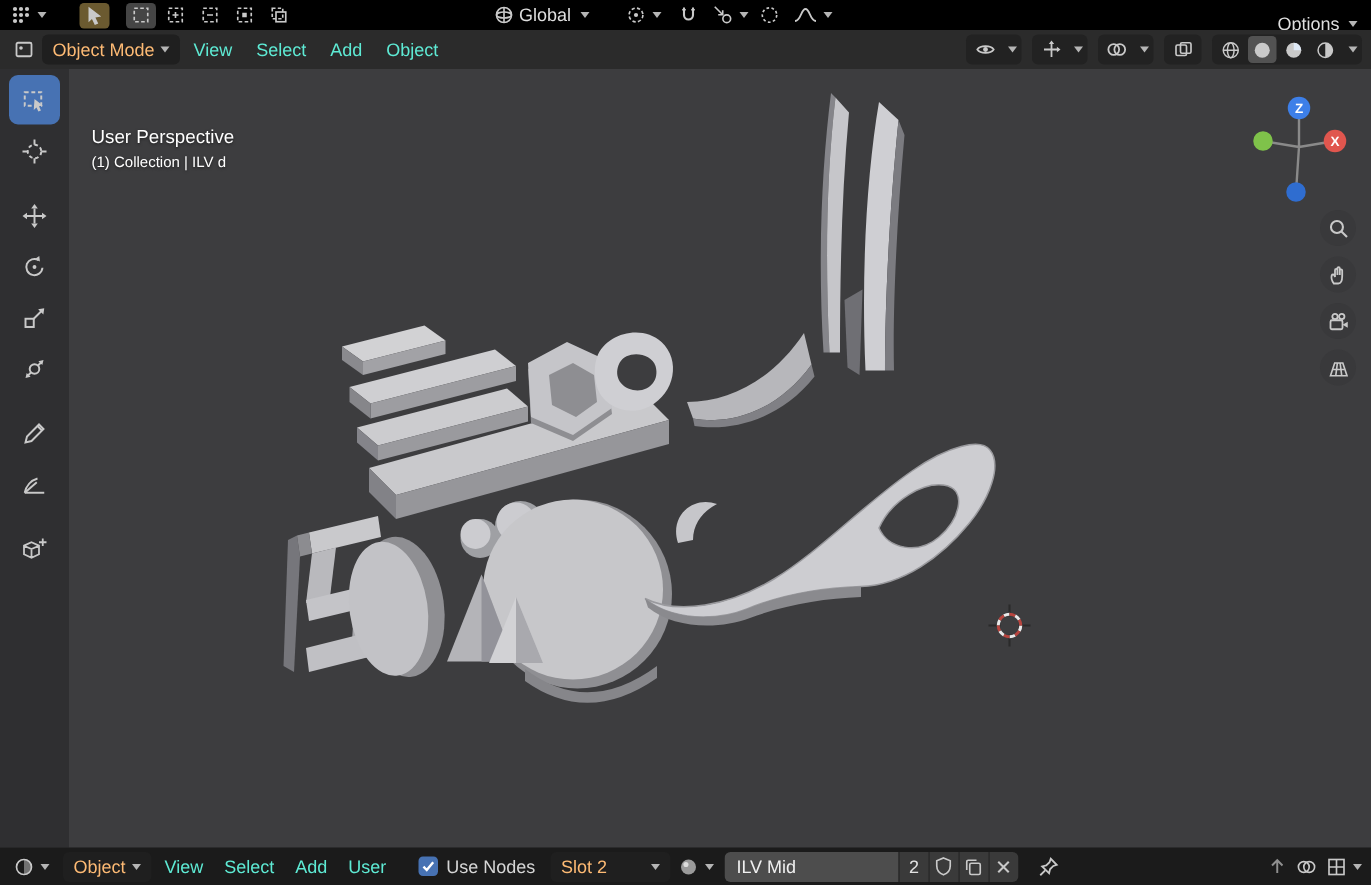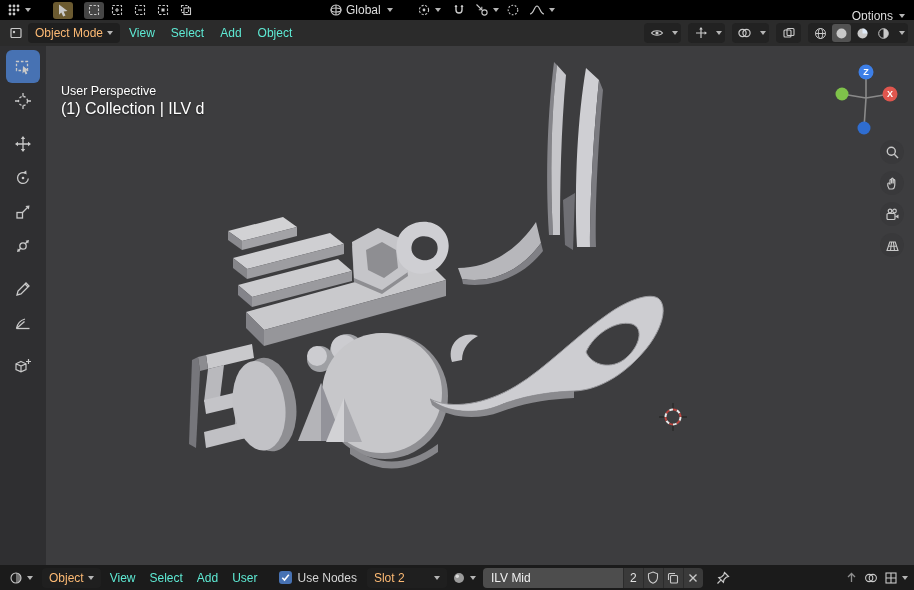--- a/index.html
+++ b/index.html
@@ -42,21 +42,21 @@
   .side-btns{position:absolute;right:10px;top:140px;z-index:3;display:flex;flex-direction:column;gap:7px}
   .sidebtn{width:24px;height:24px;border-radius:12px;background:#39393b;display:flex;align-items:center;justify-content:center;color:#d8d8d8}
   .cursor3d{position:absolute;left:658px;top:402px;z-index:3}
   
   .bottombar{position:absolute;left:0;right:0;bottom:0;height:25px;background:#1b1b1b;display:flex;align-items:center;padding:0 6px;gap:2px;z-index:6}
   .bb-menus{display:flex;align-items:center}
   .chk{display:flex;align-items:center;gap:6px;margin-left:12px}
   .chkbox{width:13px;height:13px;border-radius:3px;background:var(--accent,#4772b3);display:flex;align-items:center;justify-content:center}
   .slotsel{width:80px;justify-content:space-between;margin-left:8px}
   .idblock{display:flex;align-items:stretch;height:20px;border-radius:4px;overflow:hidden;margin-left:2px}
-  .idname{background:#4d4d4d;color:#f0f0f0;display:flex;align-items:center;padding:0 8px;width:140px}
+  .idname{background:#4d4d4d;color:#f0f0f0;display:flex;align-items:center;padding:0 8px;width:116px}
   .idcount{background:#3a3a3a;color:#e2e2e2;display:flex;align-items:center;justify-content:center;width:20px;border-left:1px solid #2c2c2c}
   .idbtn{background:#3a3a3a;width:20px;display:flex;align-items:center;justify-content:center;color:#c9c9c9;border-left:1px solid #2c2c2c}
   .dim{color:#8f8f8f}
   .bb-right{margin-left:auto;display:flex;align-items:center;gap:6px}
 </style>
 </head>
 <body style="--accent: #4772b3;">
 
 <svg class="scene" viewBox="0 0 914 590" width="914" height="590">
 
@@ -454,21 +454,21 @@
       <svg width="18" height="18" viewBox="0 0 18 18" fill="none" stroke="currentColor" stroke-width="1.2">
           <path d="M7,4.5 L12,6.8 L12,12.5 L7,14.8 L2,12.5 L2,6.8 Z M2,6.8 L7,9 L12,6.8 M7,9 V14.8"></path>
           <path d="M14.5,2 V7 M12,4.5 H17"></path>
         </svg>
     </span>
   </div>
 </div>
 
 <div class="vp-overlay-text">
   <div>User Perspective</div>
-  <div style="font-size:16px">(1) Collection | ILV d</div>
+  <div style="font-size:10px">(1) Collection | ILV d</div>
 </div>
 
 <svg class="nav-gizmo" width="76" height="80" viewBox="0 0 76 80">
   <path d="M38,42 L38,16 M38,42 L14,38 M38,42 L62,38 M38,42 L36,72" stroke="#8a8a8a" stroke-width="1.6" fill="none"></path>
   <circle cx="38" cy="16" r="7.5" fill="#3d7fe8"></circle>
   <text x="38" y="19" text-anchor="middle" font-size="9" font-weight="bold" fill="#ffffff">Z</text>
   <circle cx="14" cy="38" r="6.5" fill="#7fc24a"></circle>
   <circle cx="62" cy="38" r="7.5" fill="#e0564e"></circle>
   <text x="62" y="41" text-anchor="middle" font-size="9" font-weight="bold" fill="#ffffff">X</text>
   <circle cx="36" cy="72" r="6.5" fill="#2f6dd0"></circle>

